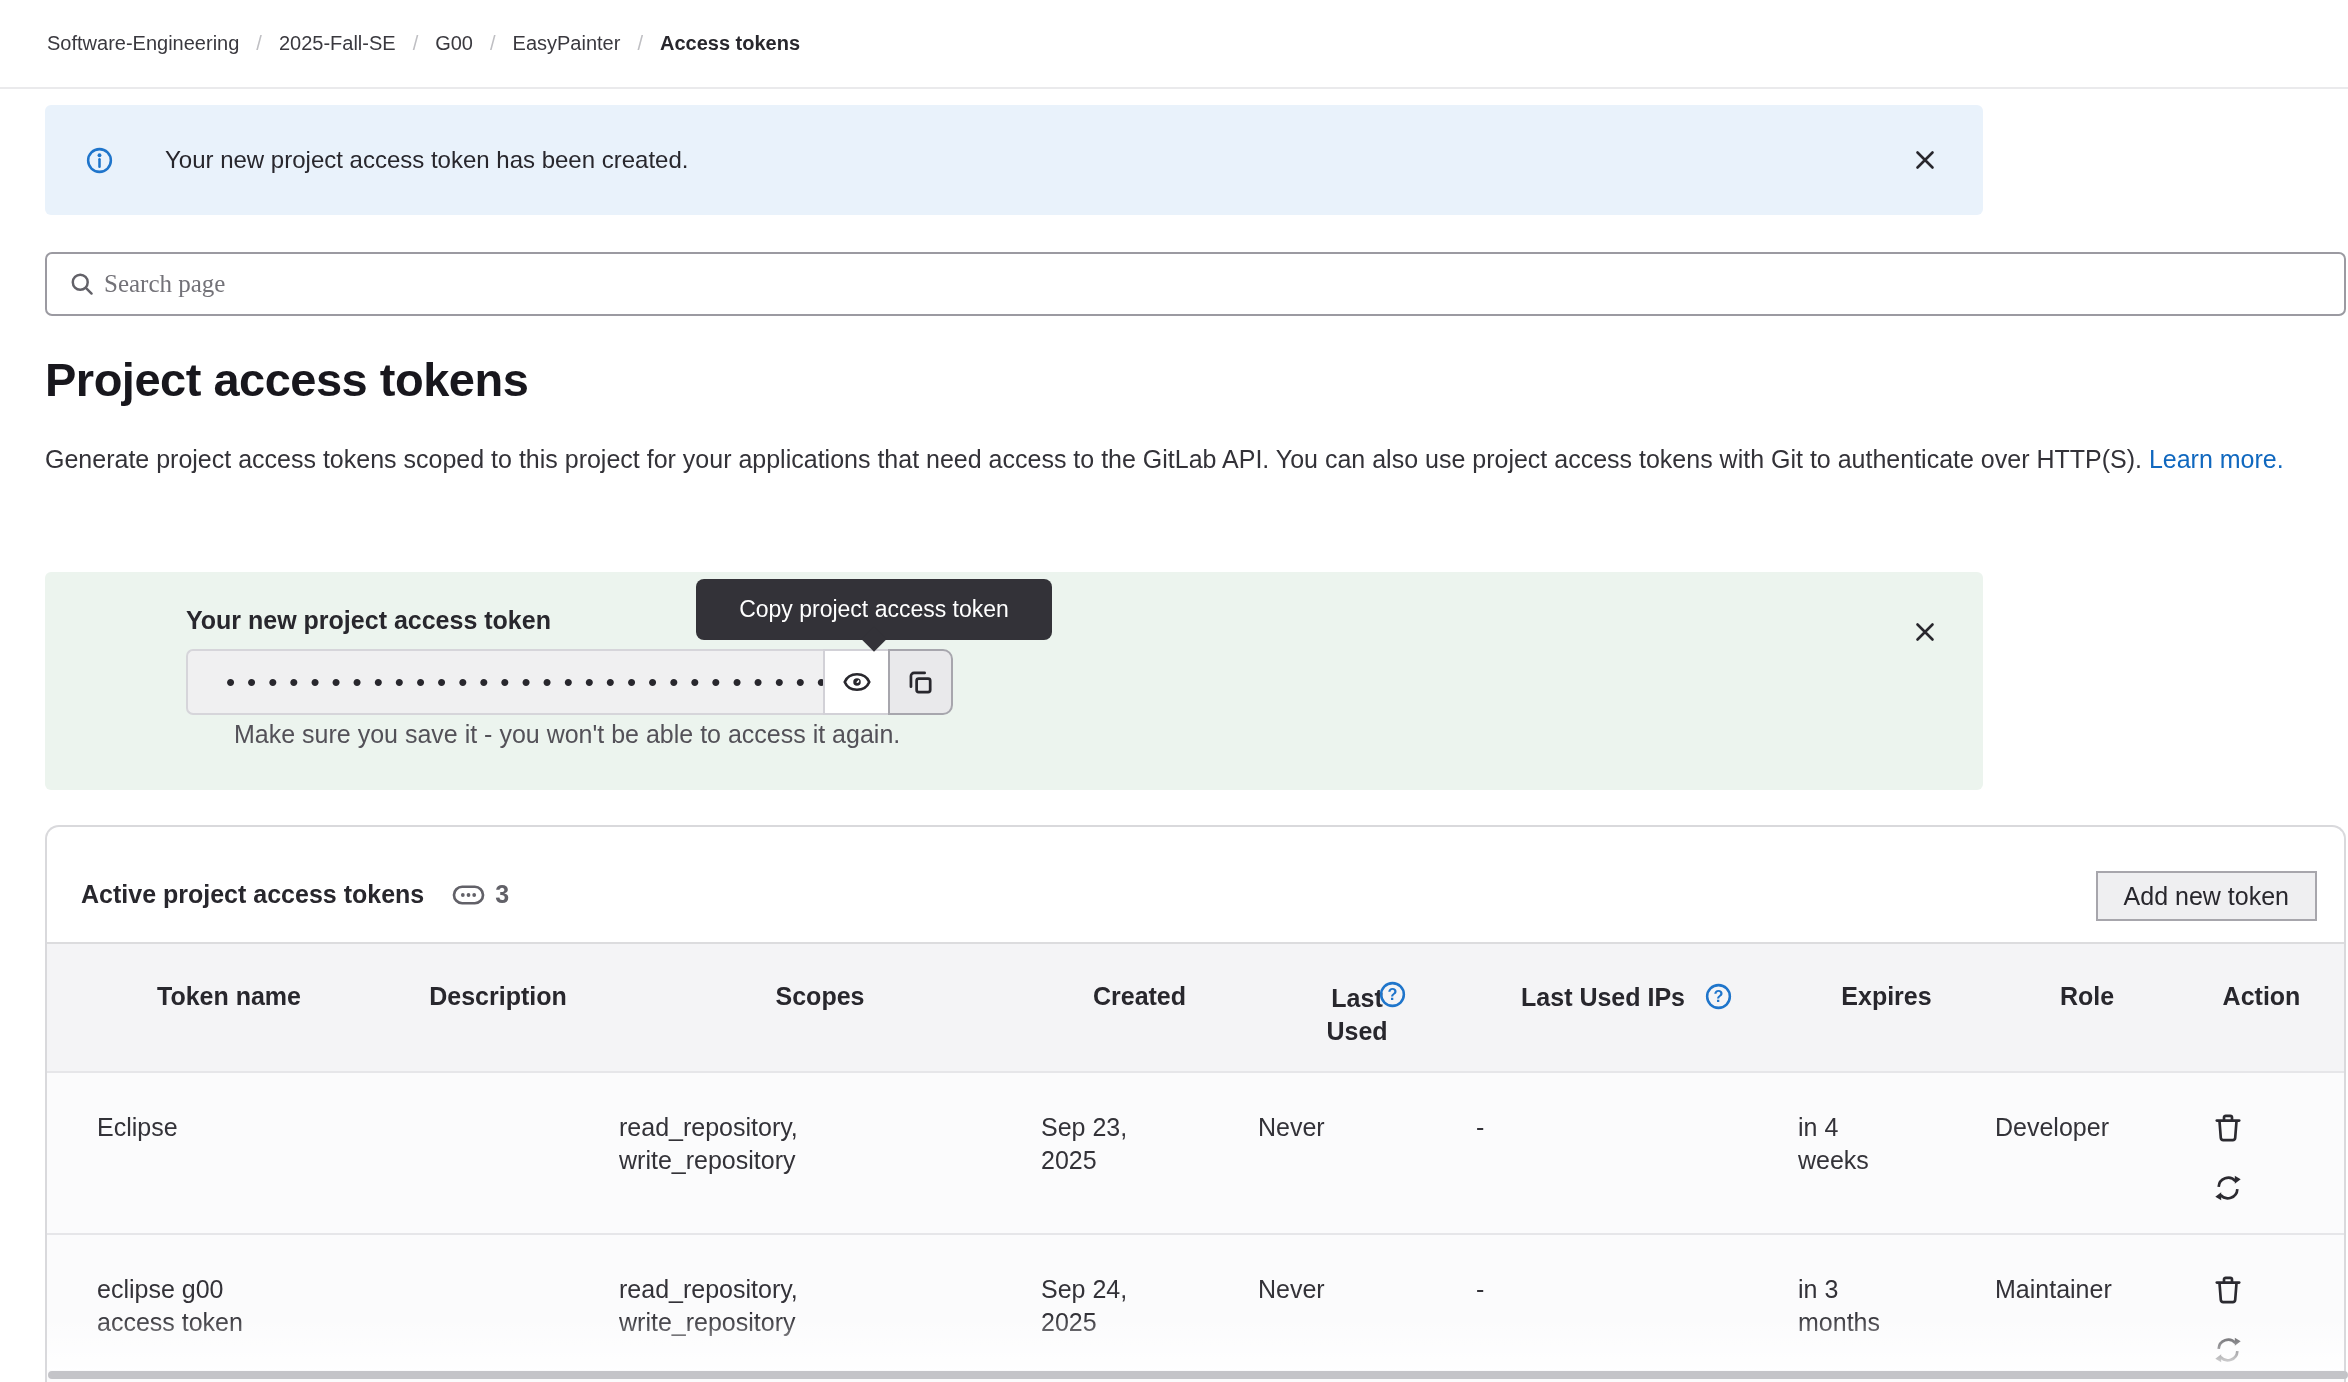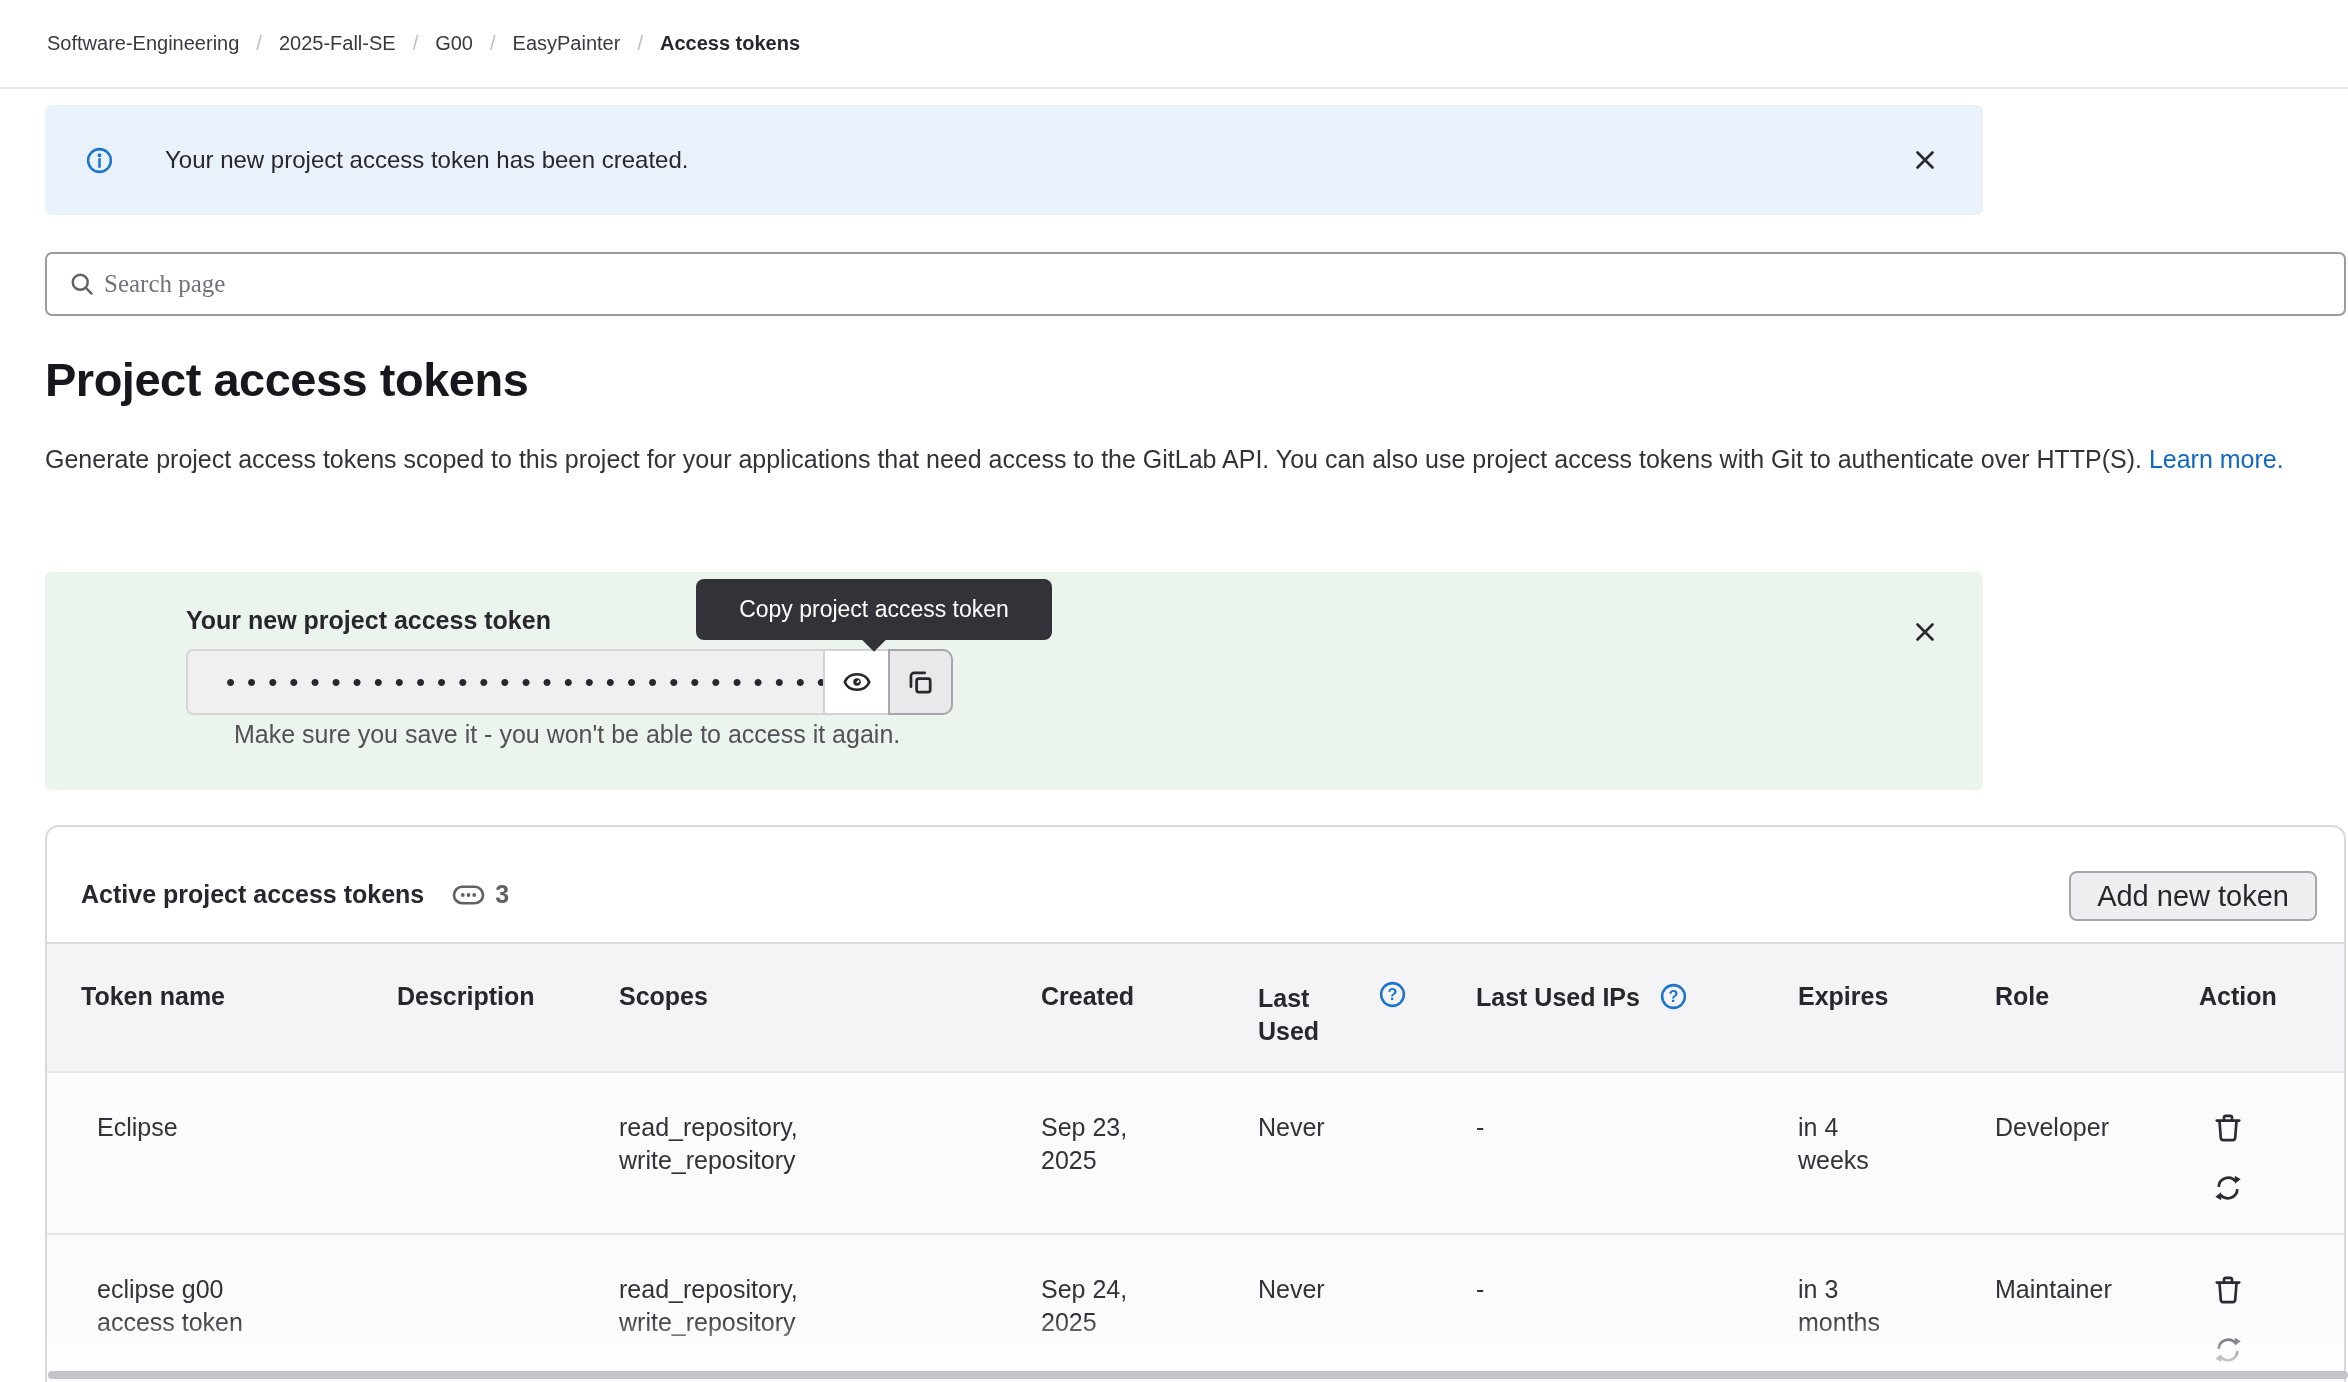--- a/index.html
+++ b/index.html
@@ -116,29 +116,29 @@
   }
   .card-header{
     height:97px;display:flex;align-items:center;padding-left:34px;position:relative;
     border-bottom:2px solid var(--border_gray);background:#fff;margin-top:20px;
   }
   .card-title{font-size:25px;font-weight:700;color:var(--text_primary);}
   .count-badge{display:flex;align-items:center;gap:10px;margin-left:28px;color:#626168;}
   .count-badge .num{font-size:25px;font-weight:700;}
   .add-btn{
     position:absolute;right:27px;top:24px;height:50px;padding:0 26px;
-    background:#efeff1;border:2px solid #a7a6ac;border-radius:8px;
-    font-size:29px;font-family:inherit;color:var(--text_primary);cursor:pointer;
+    background:#efeff1;border:2px solid #a7a6ac;border-radius:0;
+    font-size:25px;font-family:inherit;color:var(--text_primary);cursor:pointer;
   }
   table.tokens{border-collapse:collapse;table-layout:fixed;width:2297px;}
   table.tokens th,table.tokens td{
     text-align:left;vertical-align:top;padding-top:38px;padding-right:20px;font-size:25px;
   }
   table.tokens thead tr{background:var(--thead_bg);height:128px;}
-  table.tokens th{font-weight:700;color:var(--text_primary);position:relative;}
+  table.tokens th{font-weight:700;color:var(--text_primary);position:relative;text-align:center;}
   table.tokens tbody tr{background:var(--row_bg);border-top:2px solid #e6e6e9;height:162px;}
   table.tokens td{color:#333238;line-height:33px;}
   th.first,td.first{padding-left:34px;}
   .wrap-90{display:inline-block;max-width:95px;line-height:33px;}
   .help-abs{position:absolute;left:120px;top:36px;}
   .help-inline{margin-left:12px;vertical-align:-5px;}
   .cell-name{display:inline-block;max-width:190px;margin-left:16px;}
   .cell-scopes{display:inline-block;max-width:250px;}
   .cell-created{display:inline-block;max-width:115px;}
   .cell-expires{display:inline-block;max-width:95px;}

